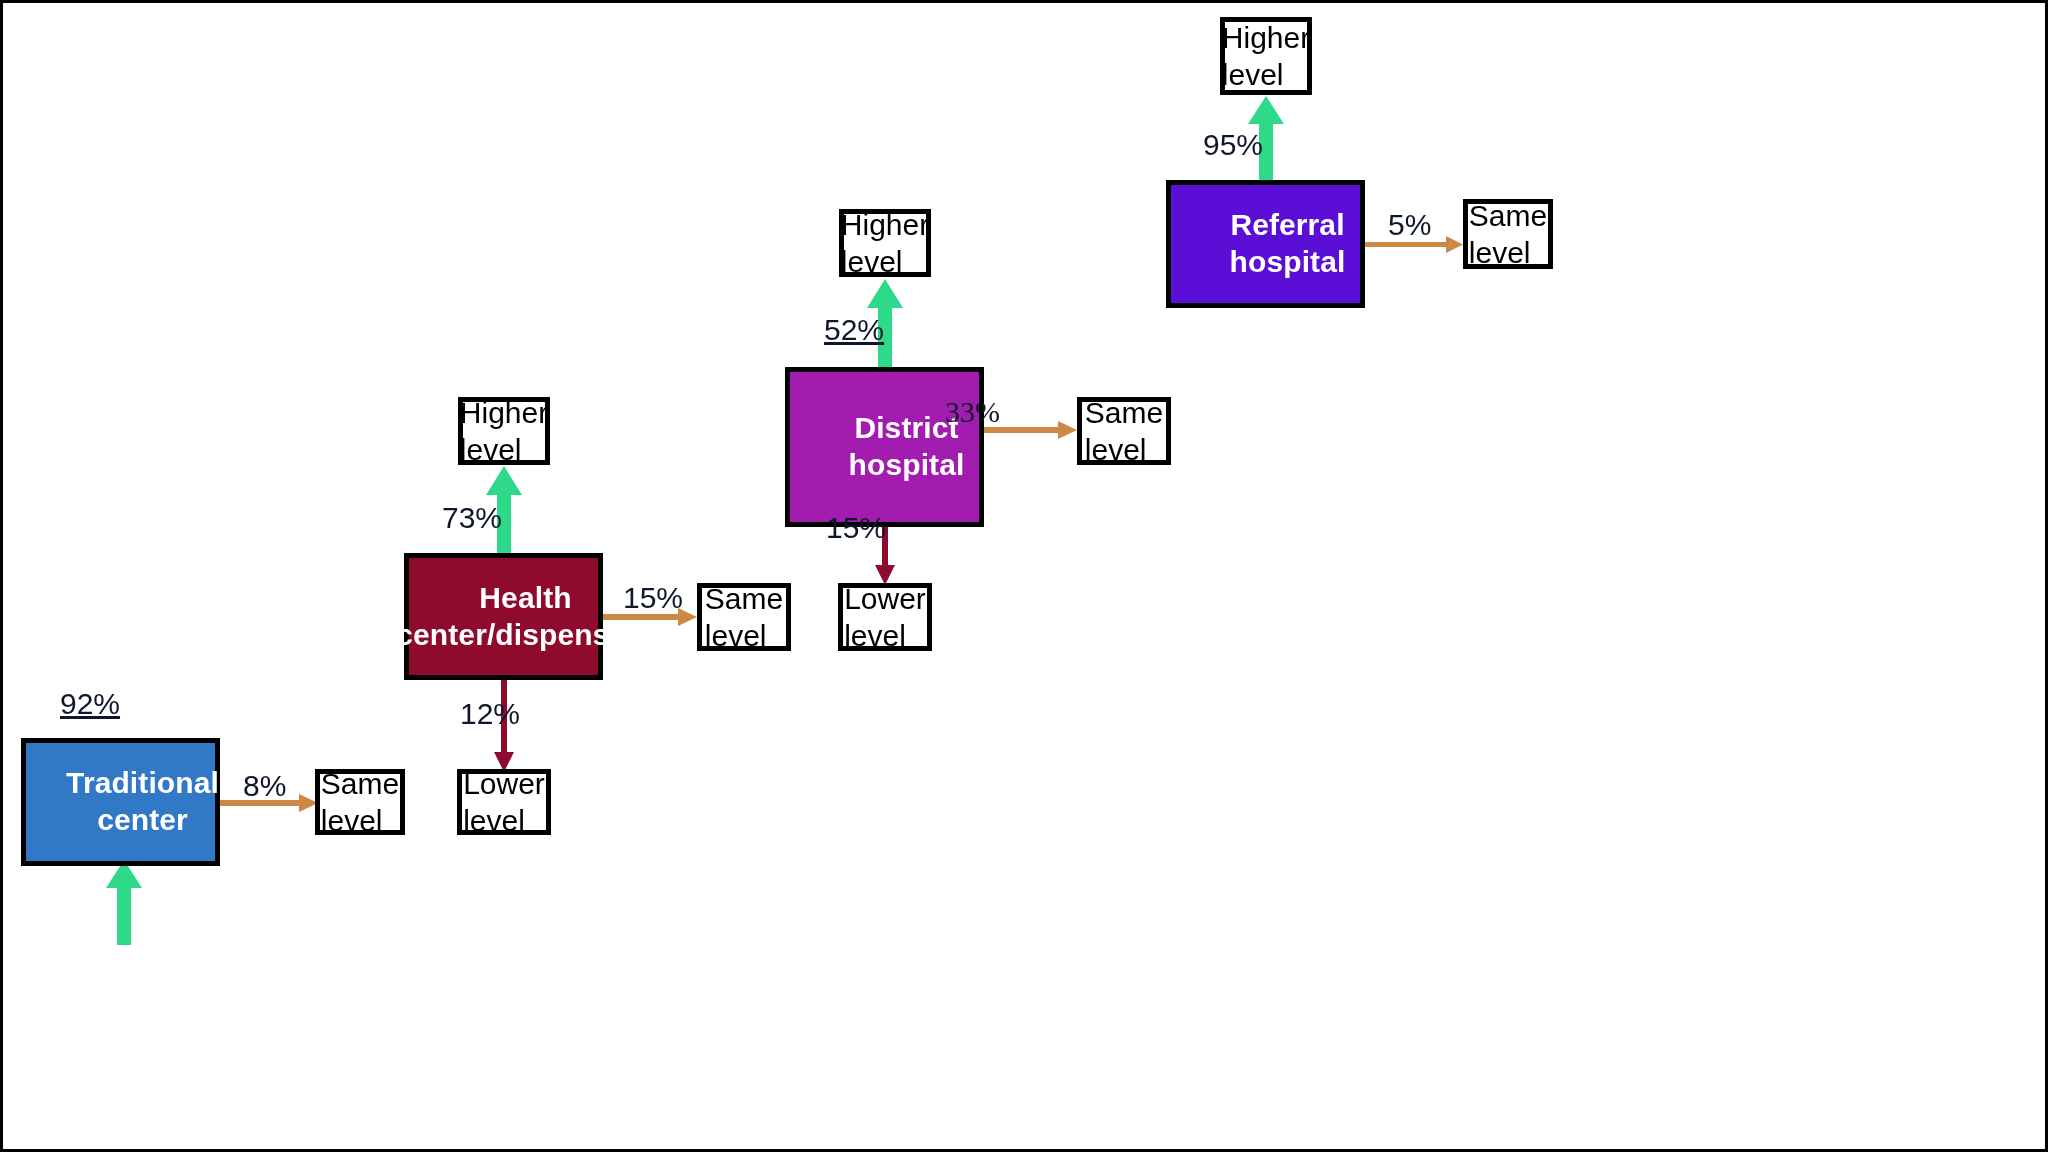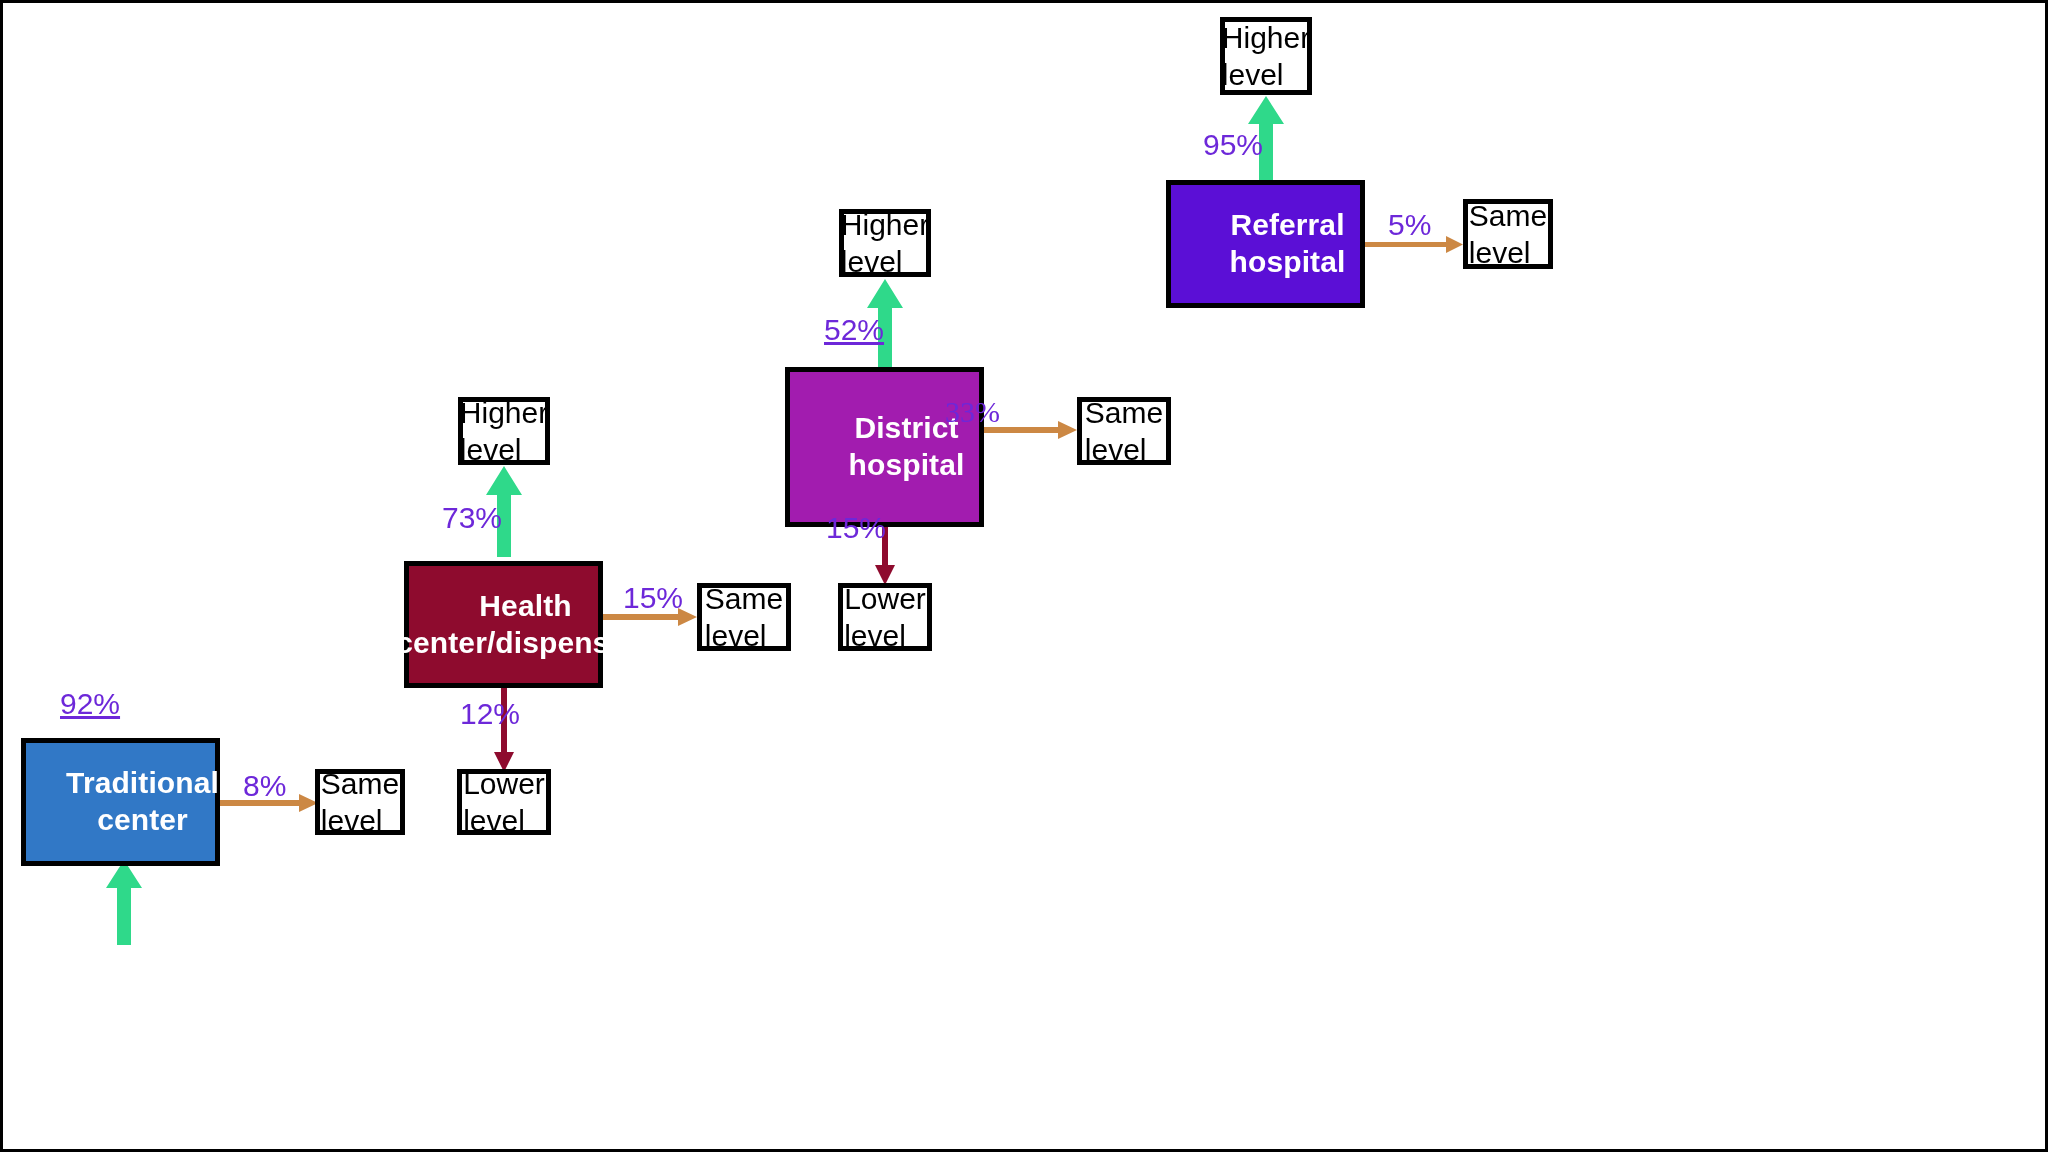--- a/index.html
+++ b/index.html
@@ -49,21 +49,21 @@
   }
 
   
   .arrow{position:absolute;z-index:2;}
   .arrow svg{display:block;overflow:visible;}
 
   
   .pct{
     position:absolute;
     font-size:30px;
-    color:#6d28d9;
+    color:#0f172a;
     white-space:nowrap;
     z-index:5;
   }
 </style>
 </head>
 <body>
 
 <div id="figure">
 
   <div class="leaf" style="left:74px; top:773px; width:94px; height:84px;">
@@ -105,21 +105,21 @@
     </div>
   </div>
 
   <div class="arrow" style="left:477px; top:458px; width:48px; height:96px;">
     <svg width="48" height="96" viewBox="0 0 48 96">
       <path d="M17,96 L17,34 L6,34 L24,5 L42,34 L31,34 L31,96 Z" fill="#2FD98A"></path>
     </svg>
   </div>
   <div class="pct" style="left:439px; top:498px;">73%</div>
 
-  <div class="node" style="left:401px; top:550px; width:199px; height:127px; background:#8E0B2E;margin-top:8px;">
+  <div class="node" style="left:401px; top:550px; width:199px; height:127px; background:#8E0B2E;">
     <span>Health center/dispensary</span>
   </div>
 
   <div class="arrow" style="left:599px; top:602px; width:95px; height:24px;">
     <svg width="95" height="24" viewBox="0 0 95 24">
       <path d="M0,9 L76,9 L76,3 L95,12 L76,21 L76,15 L0,15 Z" fill="#CC8844"></path>
     </svg>
   </div>
   <div class="pct" style="left:620px; top:578px;">15%</div>
 

